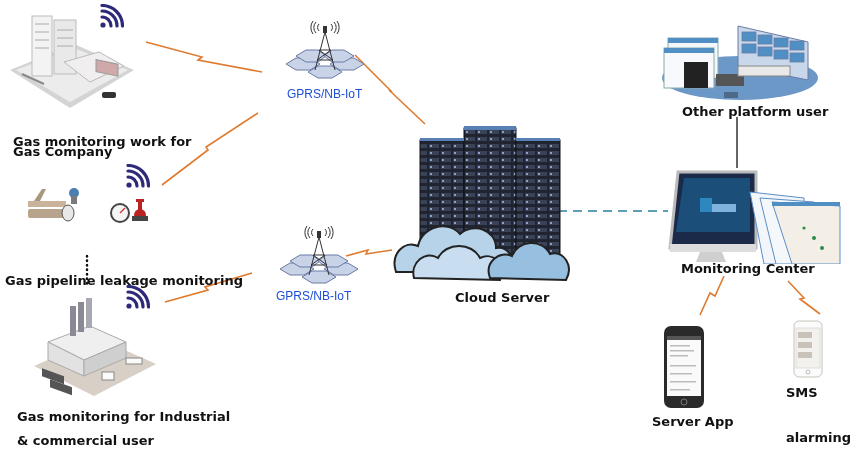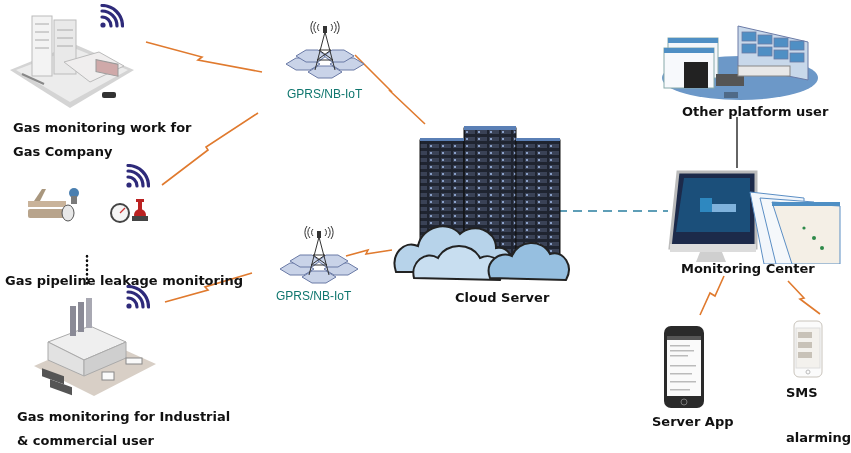--- a/index.html
+++ b/index.html
@@ -1,20 +1,20 @@
 <!DOCTYPE html>
 <html><head>
 <meta charset="utf-8">
 <style>
   html, body { margin: 0; padding: 0; background: #ffffff; }
   body { width: 851px; height: 453px; position: relative; overflow: hidden;
          font-family: "DejaVu Sans", "Liberation Sans", sans-serif; }
   .abs { position: absolute; }
   .lbl { position: absolute; font-weight: bold; color: #111; font-size: 13px; white-space: nowrap; letter-spacing: 0; }
-  .lbl-n { position: absolute; color: #0f766e; font-size: 12px; white-space: nowrap; font-family: "Liberation Sans", sans-serif; }
+  .lbl-n { position: absolute; color: #1d4ed8; font-size: 12px; white-space: nowrap; font-family: "Liberation Sans", sans-serif; }
   svg.layer { position: absolute; left: 0; top: 0; }
 </style>
 </head>
 <body>
 
 <svg class="layer" width="851" height="453">
   <g fill="none" stroke="#e07a2e" stroke-width="1.6">
     <polyline points="146,42 202,57 198,60 262,72"></polyline>
     <polyline points="162,185 208,150 206,147 258,113"></polyline>
     <polyline points="165,302 208,290 205,287 252,273"></polyline>
@@ -49,21 +49,21 @@
   </svg>
 </div>
 <svg class="abs" style="left:96px;top:4px;" width="28" height="28">
   <g fill="none" stroke="#2e2a7a" stroke-width="3.2" stroke-linecap="round">
     <path d="M6,13 A9,9 0 0 1 15,22"></path>
     <path d="M6,7 A15,15 0 0 1 21,22"></path>
     <path d="M6,1.5 A20.5,20.5 0 0 1 26.5,22"></path>
   </g>
   <circle cx="7" cy="21" r="2.6" fill="#2e2a7a"></circle>
 </svg>
-<div class="lbl" style="left:13px;top:120px;">Gas monitoring work for</div>
+<div class="lbl" style="left:13px;top:134px;">Gas monitoring work for</div>
 <div class="lbl" style="left:13px;top:144px;">Gas Company</div>
 
 <svg class="abs" style="left:20px;top:185px;" width="130" height="40">
   <rect x="8" y="16" width="38" height="6" fill="#c9b39a"></rect>
   <rect x="8" y="24" width="44" height="9" rx="2" fill="#b8a48c"></rect>
   <path d="M14,16 L22,4 L26,4 L20,16" fill="#a9977e"></path>
   <ellipse cx="48" cy="28" rx="6" ry="8" fill="#e8e8e8" stroke="#555"></ellipse>
   <circle cx="54" cy="8" r="5" fill="#4a7fb0"></circle>
   <rect x="51" y="11" width="6" height="8" fill="#7a7a7a"></rect>
   <circle cx="100" cy="28" r="9" fill="#f5f5f5" stroke="#444" stroke-width="2"></circle>

